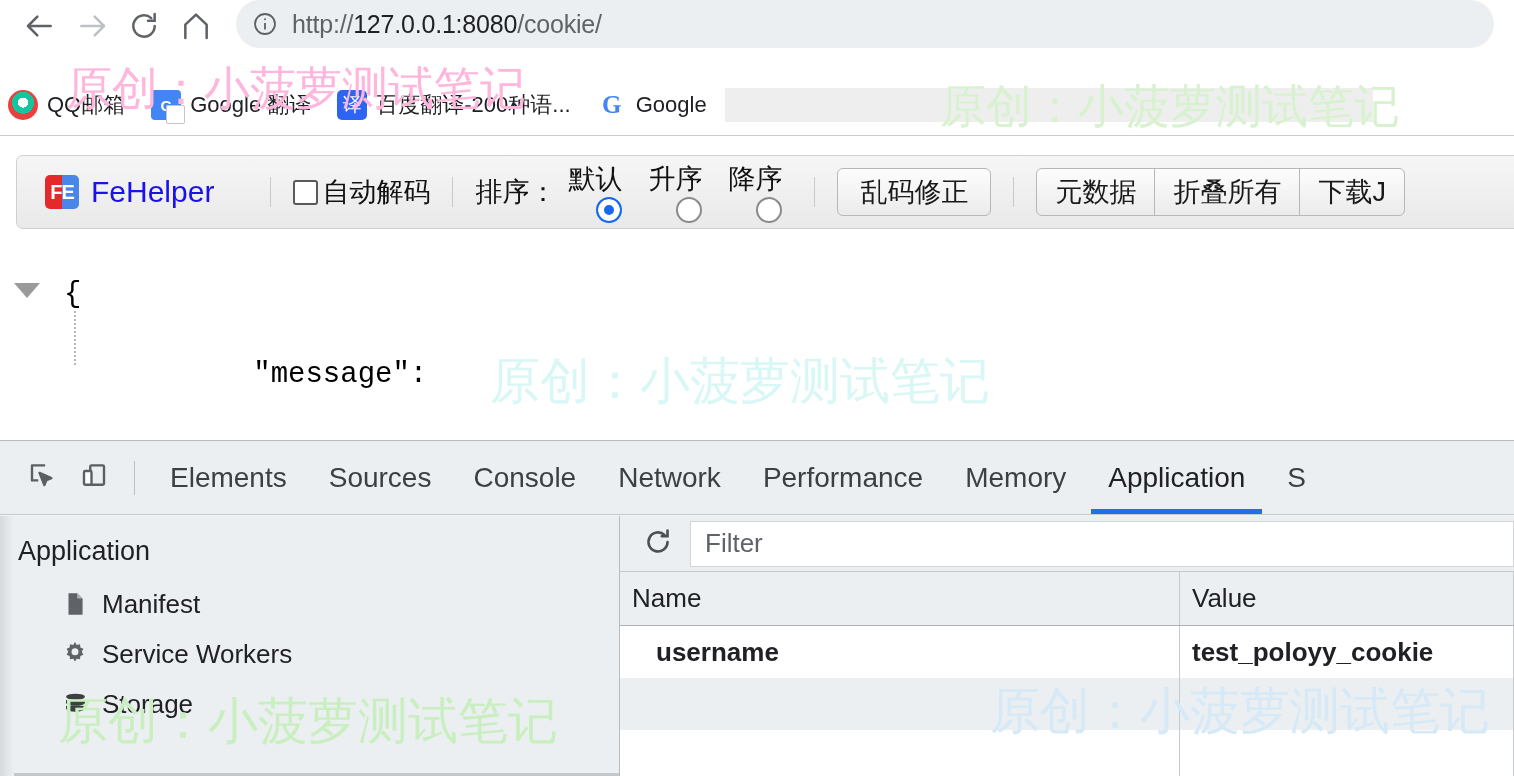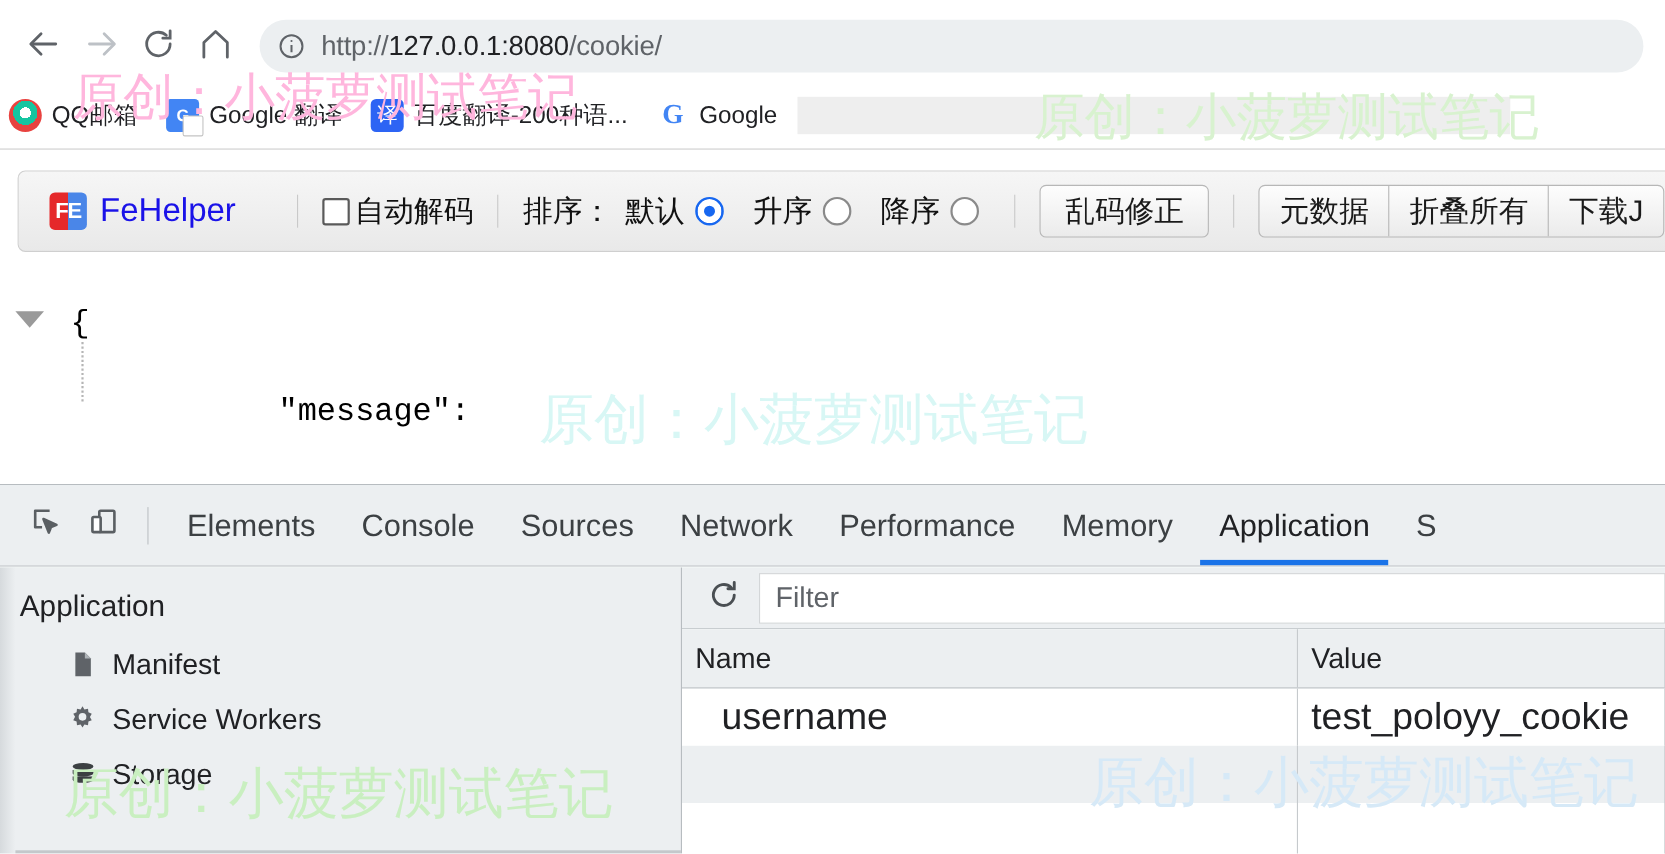--- a/index.html
+++ b/index.html
@@ -13,21 +13,21 @@
   #page { position: relative; width: 1514px; height: 776px; overflow: hidden; }
 
   
   .chrome {
     position: absolute; top: 0; left: 0; width: 1514px; height: 136px;
     background: #ffffff;
     border-bottom: 1px solid #cdcdcd;
   }
   .nav-row {
     position: absolute; top: 0; left: 0; height: 76px; width: 100%;
-    display: flex; align-items: flex-end; padding: 10px 14px;
+    display: flex; align-items: flex-start; padding: 0 14px;
   }
   .nav-btn {
     width: 52px; height: 52px;
     display: flex; align-items: center; justify-content: center;
     border-radius: 50%;
     color: #5f6368;
     flex: 0 0 auto;
   }
   .nav-btn svg { display: block; }
   .nav-btn.disabled { color: #bdc1c6; }
@@ -142,21 +142,21 @@
     width: 25px; height: 25px;
     border: 2px solid #5a5a5a; border-radius: 3px;
     background: #fff; margin-right: 4px; flex: 0 0 auto;
   }
   .fe-cn {
     font-size: 27px; color: #111;
     font-family: "Liberation Sans", sans-serif;
     white-space: nowrap;
   }
   .fe-sort { display: flex; align-items: center; flex: 0 0 auto; }
-  .radio-item { display: flex; align-items: center; margin-right: 26px; }
+  .radio-item { display: flex; align-items: flex-end; margin-right: 26px; flex-direction: column; }
   .radio {
     width: 26px; height: 26px; border-radius: 50%;
     border: 2px solid #8a8a8a; background: #fff;
     margin-left: 10px; flex: 0 0 auto;
   }
   .radio.on {
     border-color: #1767f0; background: #1767f0;
     box-shadow: inset 0 0 0 6px #ffffff;
   }
   .fe-btn {
@@ -315,25 +315,25 @@
     display: flex; align-items: center;
     padding-left: 12px;
     border-right: 1px solid #c6cacd;
   }
   .col-name { width: 560px; flex: 0 0 auto; }
   .col-value { flex: 1 1 auto; }
   .ck-row { display: flex; height: 52px; flex: 0 0 auto; }
   .ck-row.odd { background: #ffffff; }
   .ck-row.even { background: #eceff1; }
   .ck-row > div {
-    font-size: 34px; color: #202124;
+    font-size: 26px; color: #202124;
     display: flex; align-items: center;
     padding-left: 36px;
     border-right: 1px solid #c6cacd;
-    overflow: hidden; white-space: nowrap;
+    overflow: hidden; white-space: nowrap; font-weight: bold;
   }
   .ck-row .col-value { padding-left: 12px; }
 
   
   .wm {
     position: absolute;
     font-family: "Liberation Sans", sans-serif;
     white-space: nowrap;
     pointer-events: none;
     font-weight: 500;
@@ -494,22 +494,22 @@
         <span>
           <svg width="30" height="30" viewBox="0 0 24 24" fill="none" stroke="currentColor" stroke-width="1.9" stroke-linejoin="round">
             <rect x="9" y="3.5" width="11" height="15.5" rx="1"></rect>
             <rect x="4" y="8" width="6" height="11" rx="1" fill="#fff"></rect>
           </svg>
         </span>
       </div>
       <div class="dt-divider"></div>
 
       <div class="dt-tab">Elements</div>
+      <div class="dt-tab">Sources</div>
       <div class="dt-tab">Console</div>
-      <div class="dt-tab">Sources</div>
       <div class="dt-tab">Network</div>
       <div class="dt-tab">Performance</div>
       <div class="dt-tab">Memory</div>
       <div class="dt-tab active">Application</div>
       <div class="dt-tab">S</div>
     </div>
 
     <div class="dt-body">
 
       <div class="dt-sidebar">

